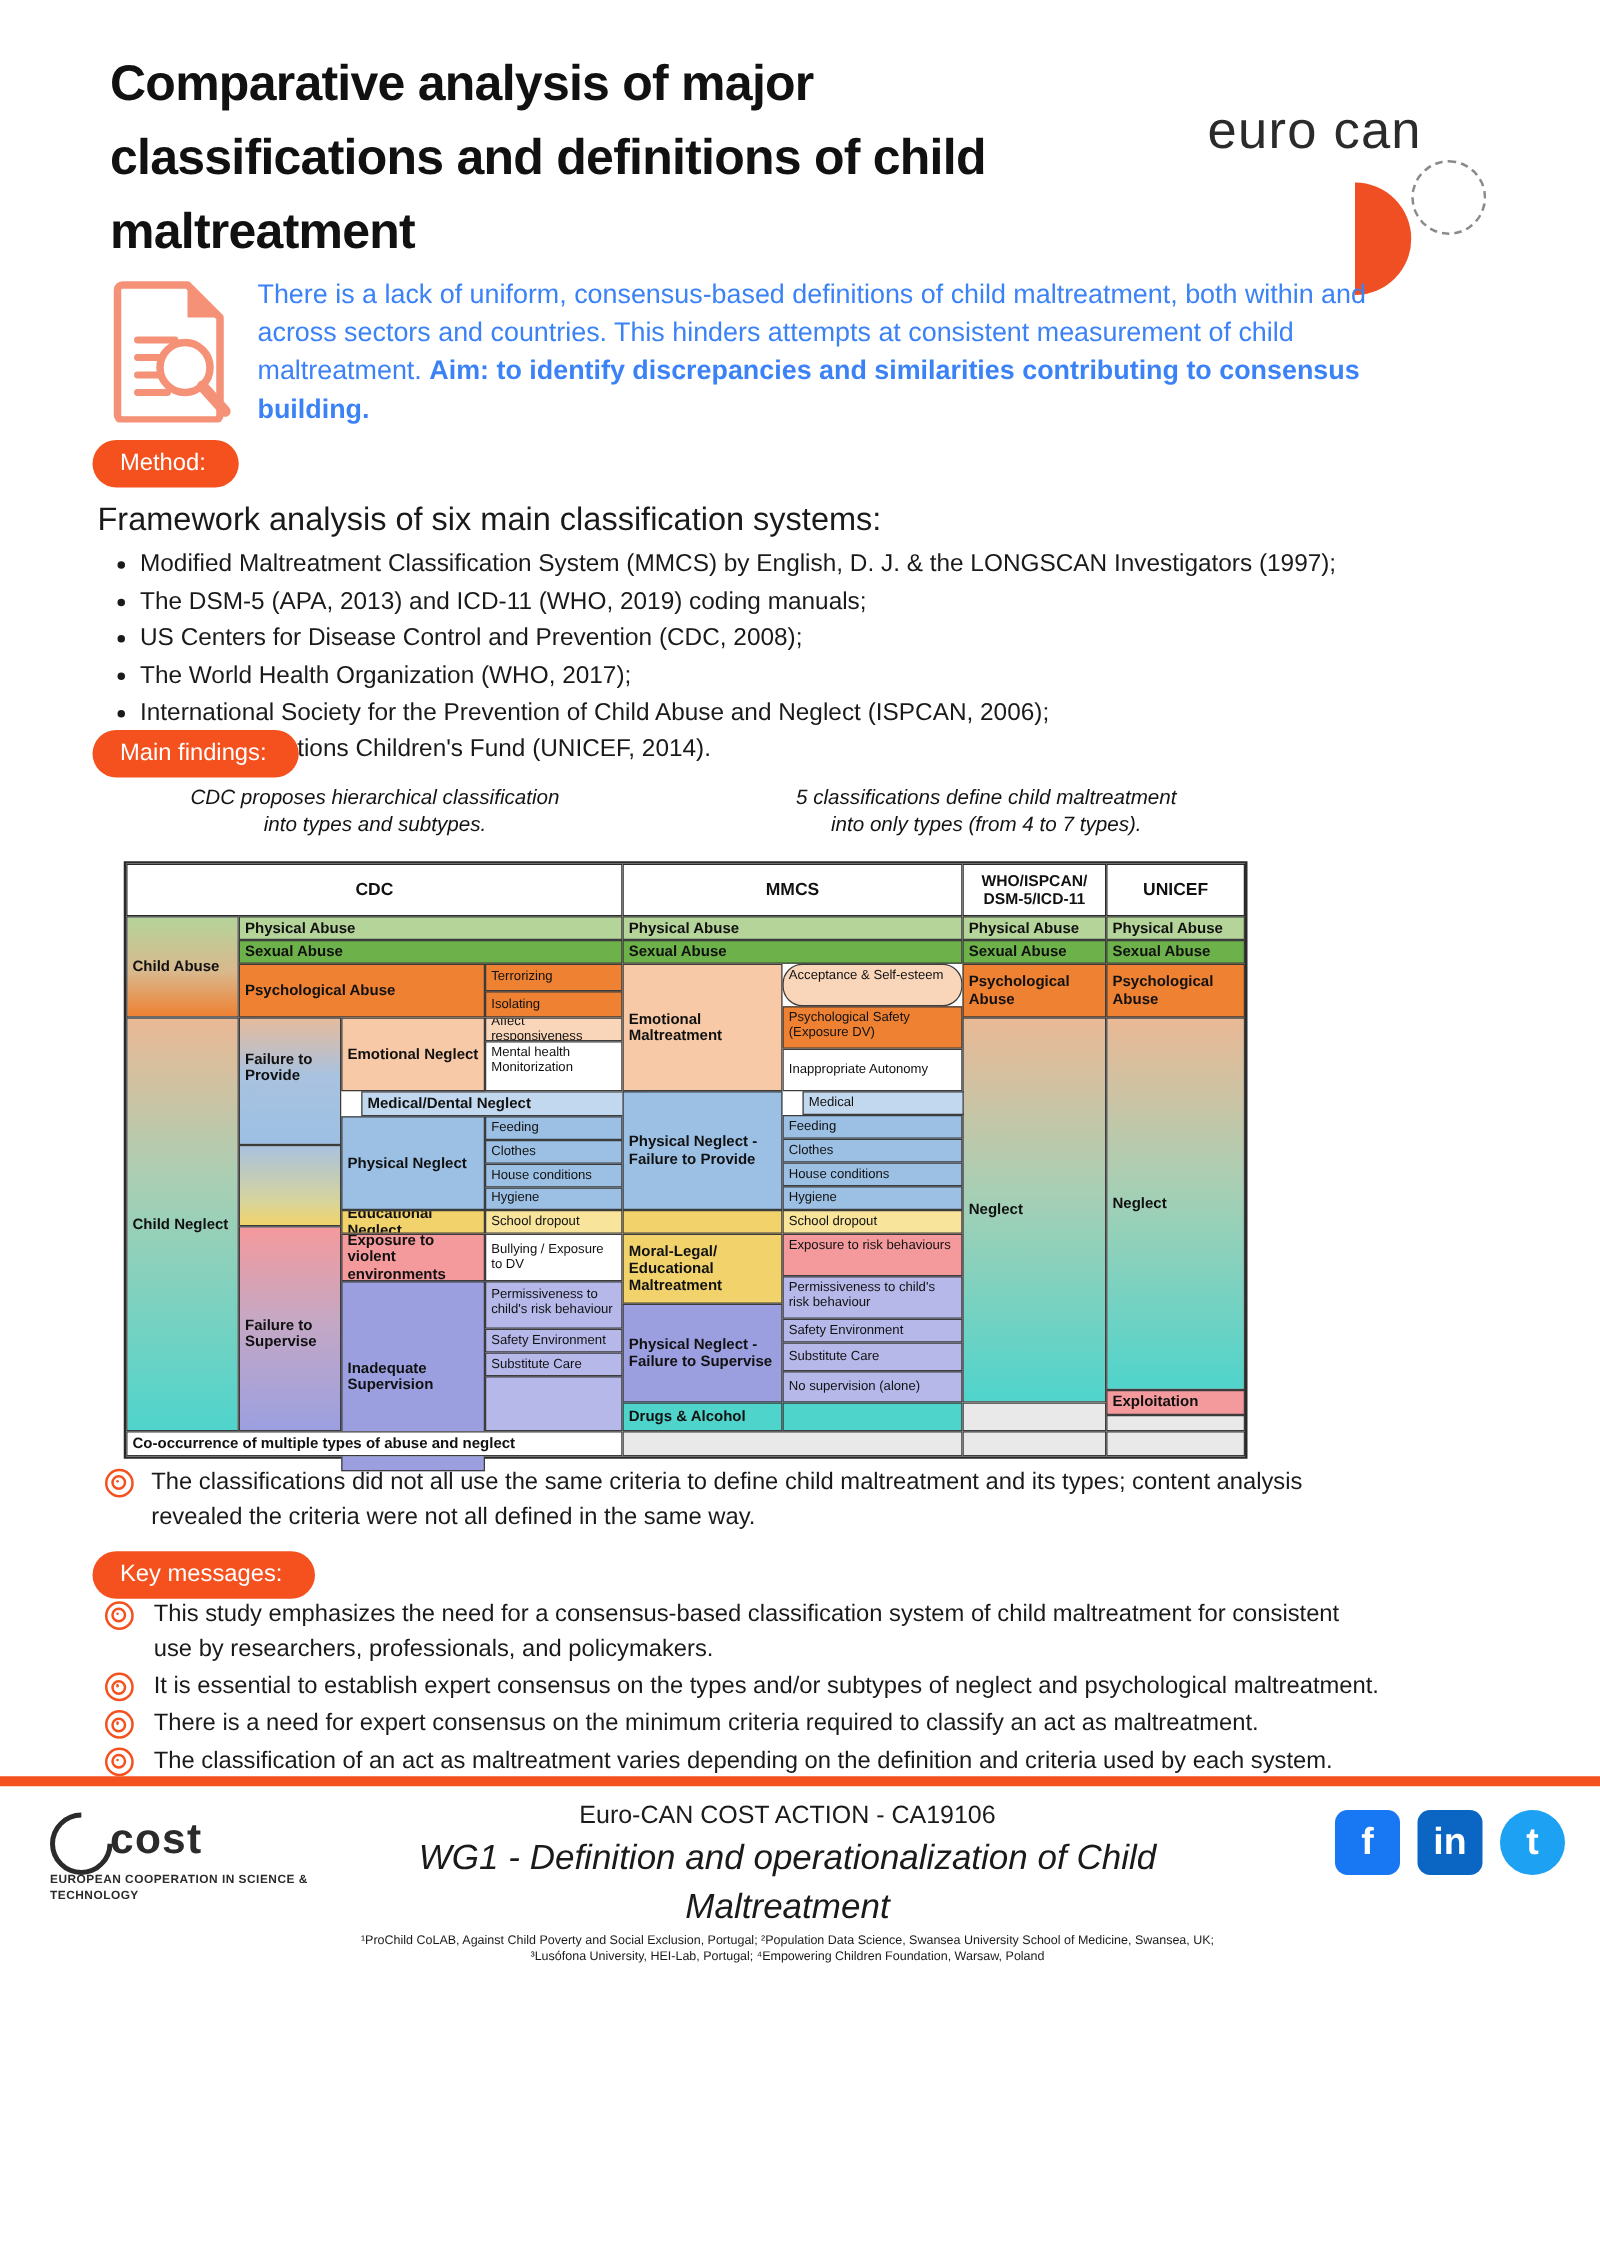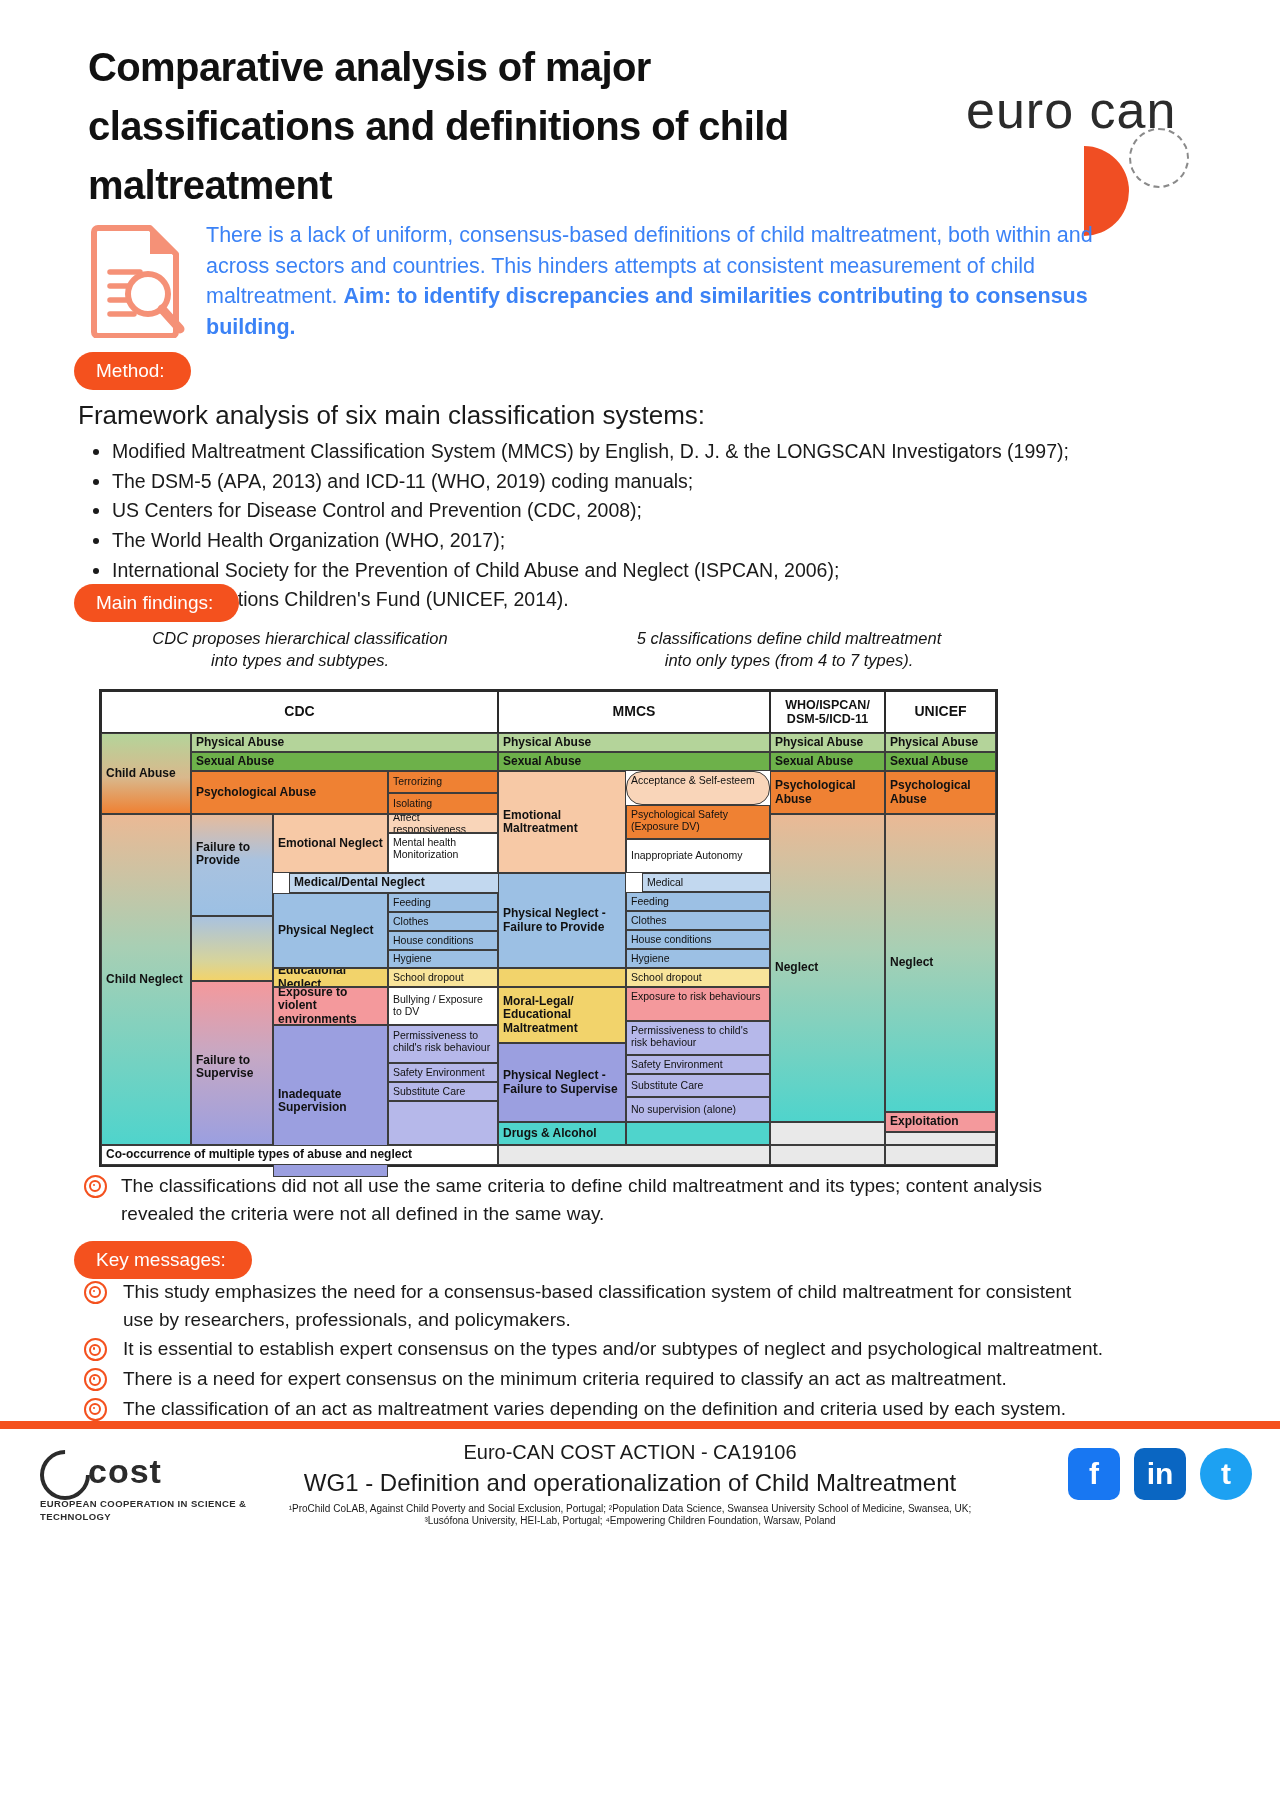--- a/index.html
+++ b/index.html
@@ -11,21 +11,21 @@
   .poster{position:relative;width:1280px;height:1810px;}
 
   
   .header{position:absolute;left:88px;top:38px;width:1100px;}
   .title{
     font-size:40px;line-height:1.48;font-weight:bold;letter-spacing:-0.6px;
     width:760px;color:#111;
   }
   .logo{position:absolute;right:-8px;top:14px;width:230px;height:160px;}
   .logo-text{
-    position:absolute;left:0;top:28px;font-size:52px;letter-spacing:1px;
+    position:absolute;left:0;top:28px;font-size:42px;letter-spacing:1px;
     color:#2b2b2b;font-weight:300;
   }
   .logo-half{
     position:absolute;left:118px;top:94px;width:45px;height:90px;
     background:#f04e23;border-radius:90px 0 0 90px;
     transform:scaleX(-1);
   }
   .logo-dash{
     position:absolute;left:163px;top:76px;width:56px;height:56px;
     border:2.5px dashed #8a8a8a;border-radius:50%;
@@ -121,21 +121,21 @@
   .cost{position:absolute;left:36px;top:18px;width:230px;}
   .cost-word{font-size:34px;font-weight:bold;letter-spacing:1px;color:#2b2b2b;
     position:absolute;left:52px;top:2px;}
   .cost-c{position:absolute;left:4px;top:0px;width:42px;height:42px;border:4px solid #2b2b2b;
     border-radius:50%;border-right-color:transparent;transform:rotate(-45deg);}
   .cost-sub{position:absolute;left:4px;top:48px;font-size:9.5px;letter-spacing:.4px;
     color:#2b2b2b;line-height:1.35;font-weight:bold;}
   .authors{position:absolute;left:280px;top:6px;width:700px;text-align:center;}
   .a1{font-size:20px;line-height:1.4;}
   .a2{font-size:20px;line-height:1.4;}
-  .a3{font-size:24px;line-height:1.4;}
+  .a3{font-size:28px;line-height:1.4;font-style:italic;}
   .a4{font-size:10px;line-height:1.25;margin-top:3px;}
   .social{position:absolute;right:28px;top:16px;display:flex;gap:14px;}
   .sq{width:52px;height:52px;border-radius:10px;background:#1877f2;position:relative;}
   .sq.tw{background:#1da1f2;border-radius:50%;}
   .sq.li{background:#0a66c2;}
   .sq span{position:absolute;left:0;right:0;top:50%;transform:translateY(-50%);
     text-align:center;color:#fff;font-size:30px;font-weight:bold;line-height:1;}
 </style>
 </head>
 <body>

